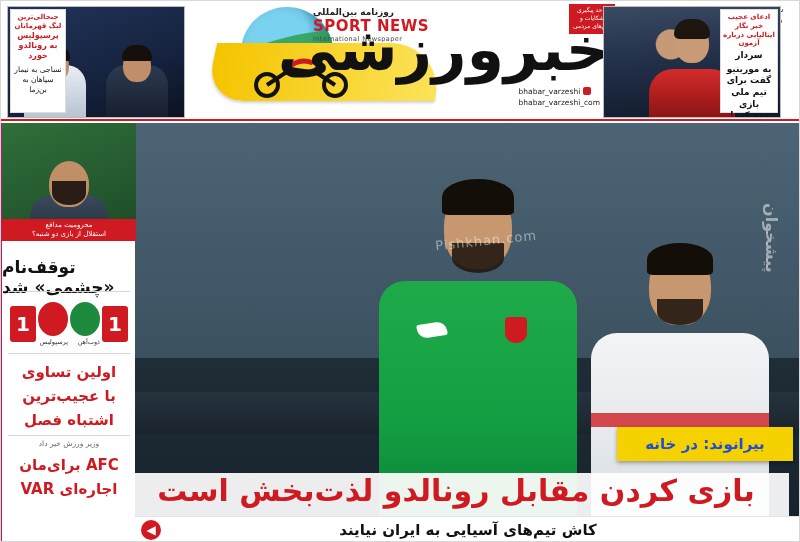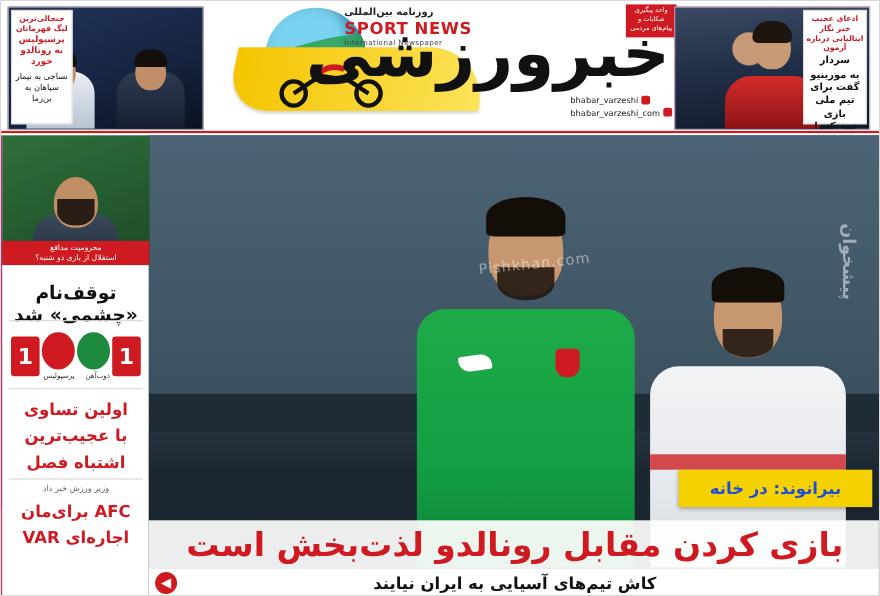--- a/index.html
+++ b/index.html
@@ -18,22 +18,22 @@
 
   
   .masthead{
     position:absolute;left:0;top:0;width:800px;height:120px;
     background:#ffffff;
     border-bottom:2px solid #cf1a21;
     box-sizing:border-box;
   }
   
   .mh-right-card{
-    position:absolute;right:10px;top:5px;width:176px;height:110px;
-    background:#701a75;border:1px solid #bbb;overflow:hidden;
+    position:absolute;right:20px;top:5px;width:176px;height:110px;
+    background:#0c4a6e;border:1px solid #bbb;overflow:hidden;
   }
   .mh-right-photo{
     position:absolute;inset:0;
     background:
       radial-gradient(circle at 38% 34%, #c79a77 0 11%, rgba(0,0,0,0) 12%),
       linear-gradient(175deg,#3b4a63 0%,#22304a 45%,#111a2a 100%);
   }
   .mh-rc-jersey{
     position:absolute;left:50%;transform:translateX(-50%);
     bottom:0;width:86px;height:48px;
@@ -240,23 +240,23 @@
   }
 
   
   .head-sub-yellow{
     position:absolute;right:8px;bottom:82px;width:168px;
     background:#f6d100;color:#1d4ed8;font-weight:bold;font-size:15px;
     text-align:center;padding:6px 4px;line-height:1.5;
     box-shadow:0 2px 4px rgba(0,0,0,.35);
   }
   .head-main{
-    position:absolute;right:0;bottom:26px;width:666px;height:44px;
+    position:absolute;right:12px;bottom:26px;width:666px;height:44px;
     background:rgba(255,255,255,.92);
-    display:flex;align-items:center;justify-content:center;
+    display:flex;align-items:flex-start;justify-content:center;
   }
   .head-main span{
     color:#cf1a21;font-size:30px;font-weight:bold;letter-spacing:-1px;
   }
   .head-bottom{
     position:absolute;right:0;bottom:0;width:666px;height:26px;
     background:#fff;display:flex;align-items:center;justify-content:center;
     border-top:1px solid #e3e3e3;
   }
   .head-bottom span{color:#111;font-size:15px;font-weight:bold;}
@@ -292,21 +292,21 @@
     position:absolute;top:26px;left:50%;transform:translateX(-50%);
     width:34px;height:24px;border-radius:0 0 50% 50%;background:#2a1d15;
   }
   .sb-cap{
     position:absolute;left:0;bottom:0;width:100%;
     background:#cf1a21;color:#fff;font-size:7px;text-align:center;
     padding:2px 2px;box-sizing:border-box;line-height:1.3;
   }
   .sb-head2{
     position:absolute;left:0;top:134px;width:134px;
-    text-align:center;font-size:17px;color:#111;font-weight:bold;
+    text-align:left;font-size:17px;color:#111;font-weight:bold;
   }
   .sb-divider{
     position:absolute;left:6px;width:122px;height:1px;background:#d6d6d6;
   }
   .sb-score{
     position:absolute;left:4px;top:176px;width:126px;height:50px;
     display:flex;align-items:center;justify-content:space-between;
     padding:0 4px;box-sizing:border-box;
   }
   .sc-num{

